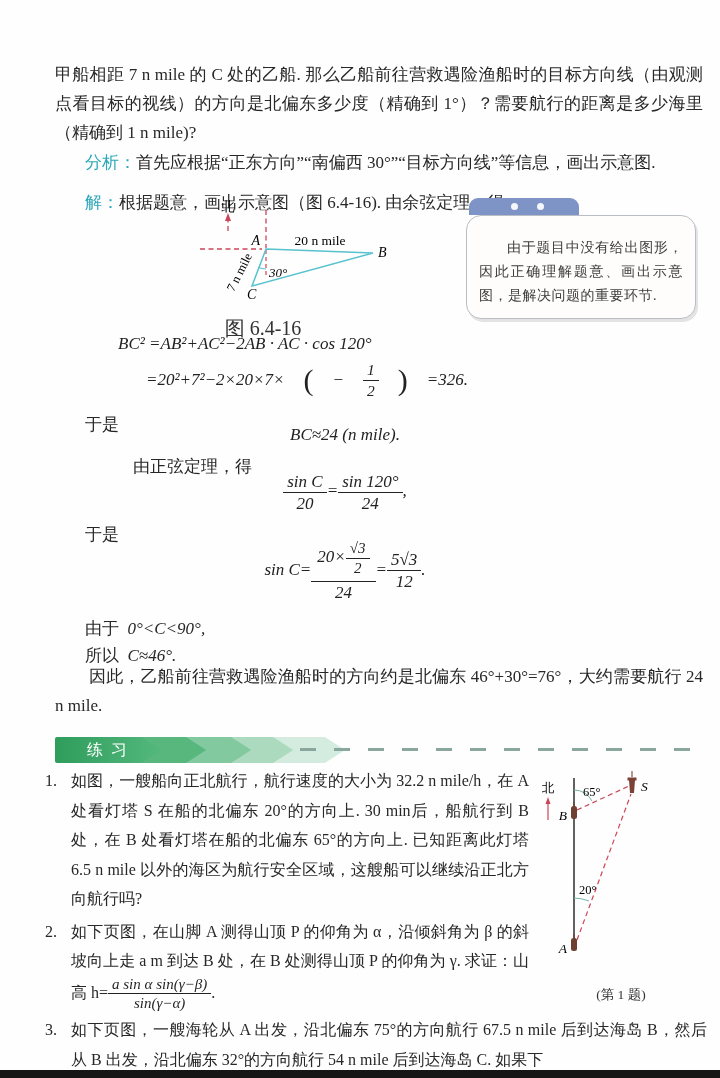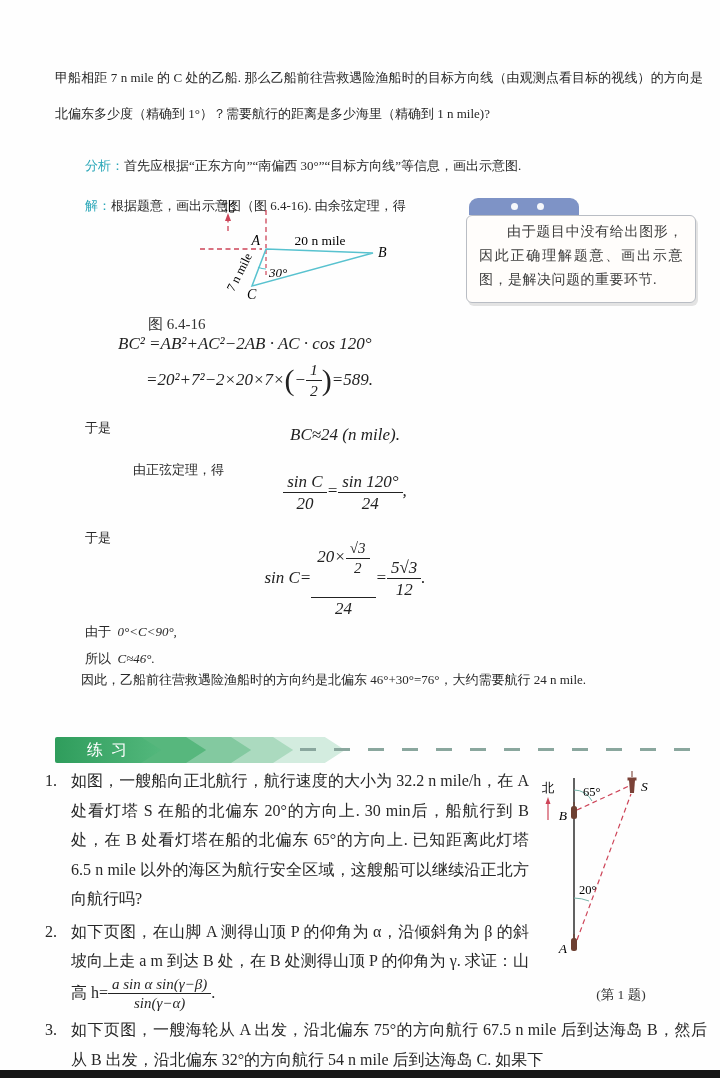--- a/index.html
+++ b/index.html
@@ -1,56 +1,56 @@
 <!DOCTYPE html>
 <html><head>
 <meta charset="utf-8">
 <style>
   * { margin:0; padding:0; box-sizing:border-box; }
   html,body { width:720px; }
   body { font-family:"Liberation Serif","DejaVu Serif",serif; color:#2b2b2b; background:#ffffff; }
   .page { position:relative; width:720px; height:1078px; background:#fefefe; overflow:hidden; }
   .abs { position:absolute; }
 
-  .bodytext { font-size:13px; line-height:36px; text-align:justify; color:#272727; }
+  .bodytext { font-size:17px; line-height:29px; text-align:justify; color:#272727; }
   .labelteal { color:#2ba7b8; }
   .mathit { font-style:italic; }
 
   
   .frac { display:inline-block; vertical-align:middle; text-align:center; line-height:1.12; }
   .frac .fnum { display:block; border-bottom:1.2px solid #222; padding:0 4px 1px; }
   .frac .fden { display:block; padding:1px 4px 0; }
   .paren { font-size:30px; font-style:normal; vertical-align:middle; line-height:1; }
 
   .eqcenter { left:0; width:690px; text-align:center; }
   .mathline { font-size:17px; font-style:italic; color:#222; }
 
   
   .notewrap { left:466px; top:198px; width:230px; }
   .notetab { position:relative; width:110px; height:17px; background:#7e93c6; border-radius:9px 9px 0 0; margin-left:3px; }
   .notetab .dot { position:absolute; top:5px; width:7px; height:7px; border-radius:50%; background:#f5f7fb; }
-  .notebox { border:1px solid #b9bdc4; border-radius:6px; background:#fffdfb; box-shadow:2px 3px 0 #e3e3e3; padding:4px 12px 10px; }
+  .notebox { border:1px solid #b9bdc4; border-radius:15px; background:#fffdfb; box-shadow:2px 3px 0 #e3e3e3; padding:20px 12px 10px; }
   .notebox p { font-size:14px; line-height:24px; text-indent:2em; color:#3c3c3c; letter-spacing:0.5px; text-align:justify; }
 
   
   .banner { left:55px; top:737px; width:645px; height:28px; }
   .banner-label { position:absolute; left:0; top:0; width:112px; height:26px; background:linear-gradient(90deg,#2f9d5c,#55b97e); border-radius:2px; color:#fff; font-size:16px; letter-spacing:8px; text-align:center; line-height:26px; font-family:"Liberation Sans",sans-serif; }
   .chev { position:absolute; top:0; height:26px; width:72px; clip-path:polygon(0 0,72% 0,100% 50%,72% 100%,0 100%,28% 50%); }
   .dashrule { position:absolute; left:245px; top:11px; width:400px; height:3px;
     background:repeating-linear-gradient(90deg,#8aa79e 0 16px,transparent 16px 34px); }
 
   
   .exercises { left:45px; top:766px; width:662px; }
   .ex-fig { float:right; width:172px; margin-left:6px; margin-top:2px; text-align:center; }
   .ex-fig .cap { font-size:13.5px; margin-top:2px; color:#333; }
   .ex-item { font-size:16px; line-height:29.5px; text-align:justify; padding-left:26px; position:relative; color:#272727; }
   .ex-item .num { position:absolute; left:0; top:0; }
   .exfrac { font-size:15px; }
 
-  .figcap { text-align:left; font-size:15px; color:#333; margin-top:1px; }
+  .figcap { text-align:center; font-size:20px; color:#333; margin-top:1px; }
 
   .footer { left:0; top:991px; width:695px; text-align:right; }
   .footer .chap { font-size:13.5px; color:#333; letter-spacing:1px; }
   .footer .pnum { font-size:17px; font-weight:bold; margin-left:12px; font-family:"Liberation Sans",sans-serif; }
 
   .bottombar { left:0; bottom:0; width:720px; height:8px; background:#161616; }
 
   svg text { font-family:"Liberation Serif","DejaVu Serif",serif; }
 </style>
 </head>
@@ -92,43 +92,43 @@
     <div class="notetab">
       <span class="dot" style="left:42px;"></span>
       <span class="dot" style="left:68px;"></span>
     </div>
     <div class="notebox">
       <p>由于题目中没有给出图形，因此正确理解题意、画出示意图，是解决问题的重要环节.</p>
     </div>
   </div>
 
   <div class="abs mathline" style="left:118px; top:334px;font-style:italic;">BC² =AB²+AC²−2AB · AC · cos 120°</div>
-  <div class="abs mathline" style="left:146px; top:358px; height:44px; display:flex; align-items:center;">
+  <div class="abs mathline" style="left:146px; top:358px; height:44px; display:flex; align-items:center;gap:19px;">
     <span>=20²+7²−2×20×7×</span>
       <span class="paren">(</span>
       <span>−</span>
       <span class="frac" style="font-size:15.5px;">
         <span class="fnum">1</span>
         <span class="fden">2</span>
       </span>
       <span class="paren">)</span>
-      <span>=589.</span>
+      <span>=326.</span>
   </div>
 
   <div class="abs bodytext" style="left:85px; top:410px;">于是</div>
   <div class="abs eqcenter mathline" style="top:425px;">BC≈24 (n mile).</div>
 
   <div class="abs bodytext" style="left:85px; top:452px;margin-left:48px;">由正弦定理，得</div>
   <div class="abs eqcenter mathline" style="top:472px;">
     <span class="frac"><span class="fnum">sin C</span><span class="fden">20</span></span><span>=</span><span class="frac"><span class="fnum">sin 120°</span><span class="fden">24</span></span><span>,</span>
   </div>
 
   <div class="abs bodytext" style="left:85px; top:520px;">于是</div>
   <div class="abs eqcenter mathline" style="top:540px;">
-    <span>sin C=</span><span class="frac"><span class="fnum" style="padding:0 6px 20px;"><span>20×</span><span class="frac" style="font-size:15px;"><span class="fnum">√3</span><span class="fden">2</span></span></span><span class="fden">24</span></span><span>=</span><span class="frac"><span class="fnum">5√3</span><span class="fden">12</span></span><span>.</span>
+    <span>sin C=</span><span class="frac"><span class="fnum" style="padding:0 6px 4px;"><span>20×</span><span class="frac" style="font-size:15px;"><span class="fnum">√3</span><span class="fden">2</span></span></span><span class="fden">24</span></span><span>=</span><span class="frac"><span class="fnum">5√3</span><span class="fden">12</span></span><span>.</span>
   </div>
 
   <div class="abs bodytext" style="left:85px; top:614px;">
     <span>由于</span>&nbsp;&nbsp;<span class="mathit">0°&lt;C&lt;90°,</span>
   </div>
   <div class="abs bodytext" style="left:85px; top:641px;">
     <span>所以</span>&nbsp;&nbsp;<span class="mathit">C≈46°.</span>
   </div>
 
   <div class="abs bodytext" style="left:55px; top:662px; width:648px; text-indent:2em;">因此，乙船前往营救遇险渔船时的方向约是北偏东 46°+30°=76°，大约需要航行 24 n mile.</div>

